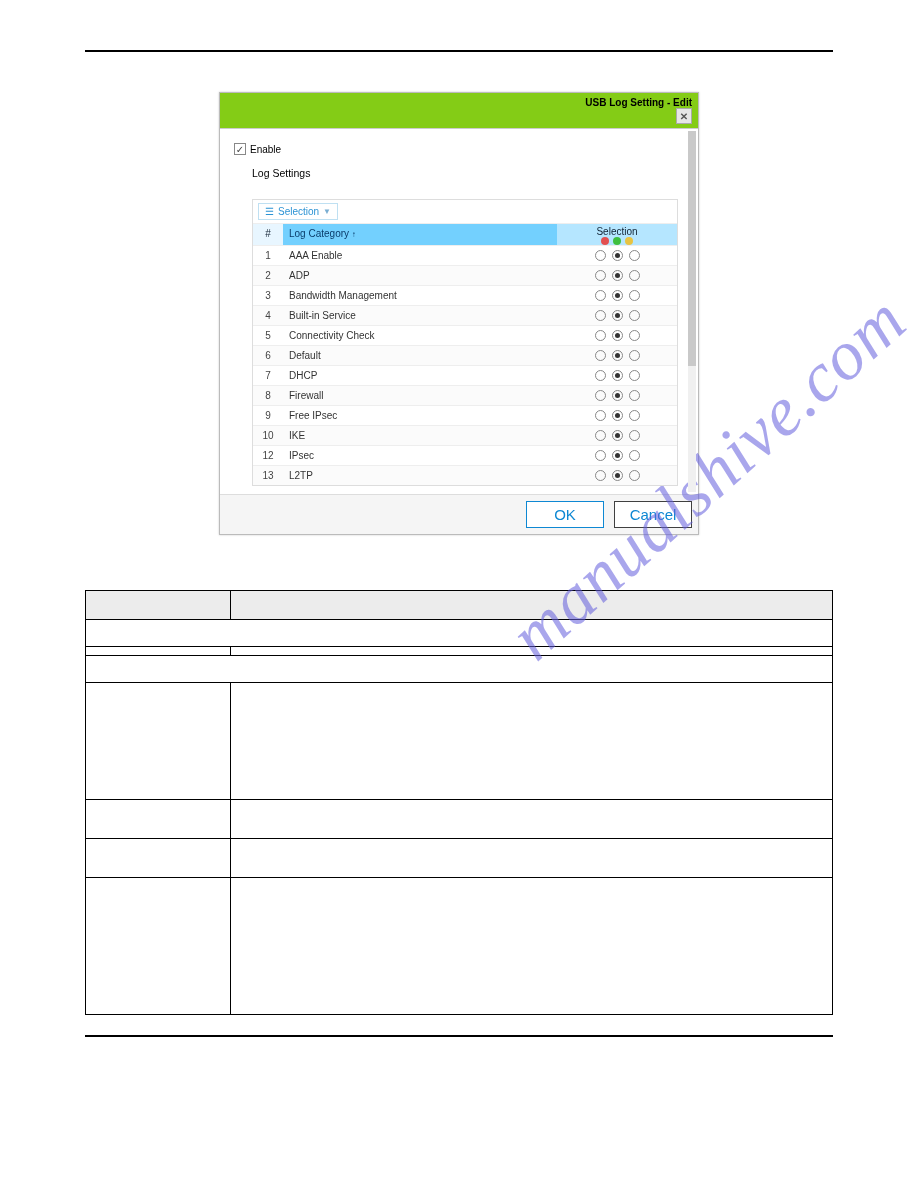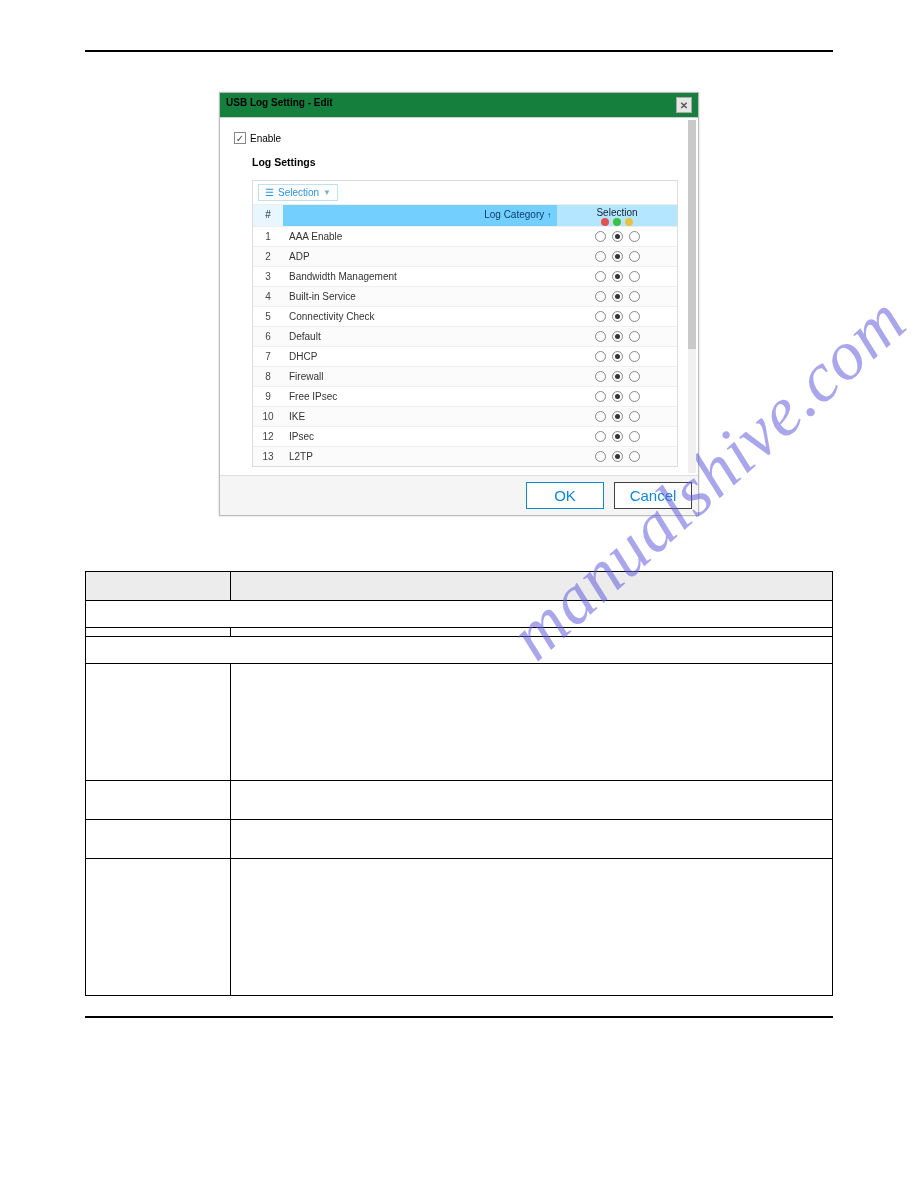--- a/index.html
+++ b/index.html
@@ -33,28 +33,29 @@
   }
   .dialog {
     width: 478px;
     border: 1px solid #bbb;
     background: #fff;
     font-family: "Segoe UI", Arial, sans-serif;
     font-size: 10px;
     box-shadow: 0 0 2px rgba(0,0,0,.2);
   }
   .dialog-title {
-    background: #15803d;
+    background: #84cc16;
     border-bottom: 1px solid #ccc;
     padding: 4px 6px;
     font-weight: bold;
     display: flex;
     justify-content: space-between;
-    align-items: flex-start;
-    font-size: 10px;
+    align-items: flex-end;
+    font-size: 10px;
+    flex-direction: column;
   }
   .dlg-close {
     width: 14px;
     height: 14px;
     border: 1px solid #aaa;
     display: flex;
     align-items: center;
     justify-content: center;
     font-size: 10px;
     color: #555;
@@ -97,23 +98,23 @@
     width: 10px;
     height: 10px;
     border: 1px solid #888;
     display: inline-flex;
     align-items: center;
     justify-content: center;
     font-size: 10px;
     color: #444;
   }
   .h2 {
-    font-weight: bold;
+    font-weight: normal;
     font-size: 10.5px;
-    margin: 0 0 12px 18px;
+    margin: 0 0 20px 18px;
   }
   .grid-box {
     margin-left: 18px;
     border: 1px solid #ddd;
   }
   .grid-toolbar {
     padding: 3px 5px;
     border-bottom: 1px solid #eee;
   }
   .sel-btn {
@@ -137,21 +138,20 @@
     width: 30px;
     text-align: center;
     padding: 4px 0;
     background: #e8f6ff;
   }
   .gh-cat {
     flex: 1;
     padding: 4px 6px;
     background: #73d0fe;
     color: #0b3d6b;
-    text-align: right;
   }
   .gh-sel {
     width: 120px;
     text-align: center;
     padding: 2px 0 0 0;
     display: flex;
     flex-direction: column;
     align-items: center;
   }
   .gh-sel .dots {

